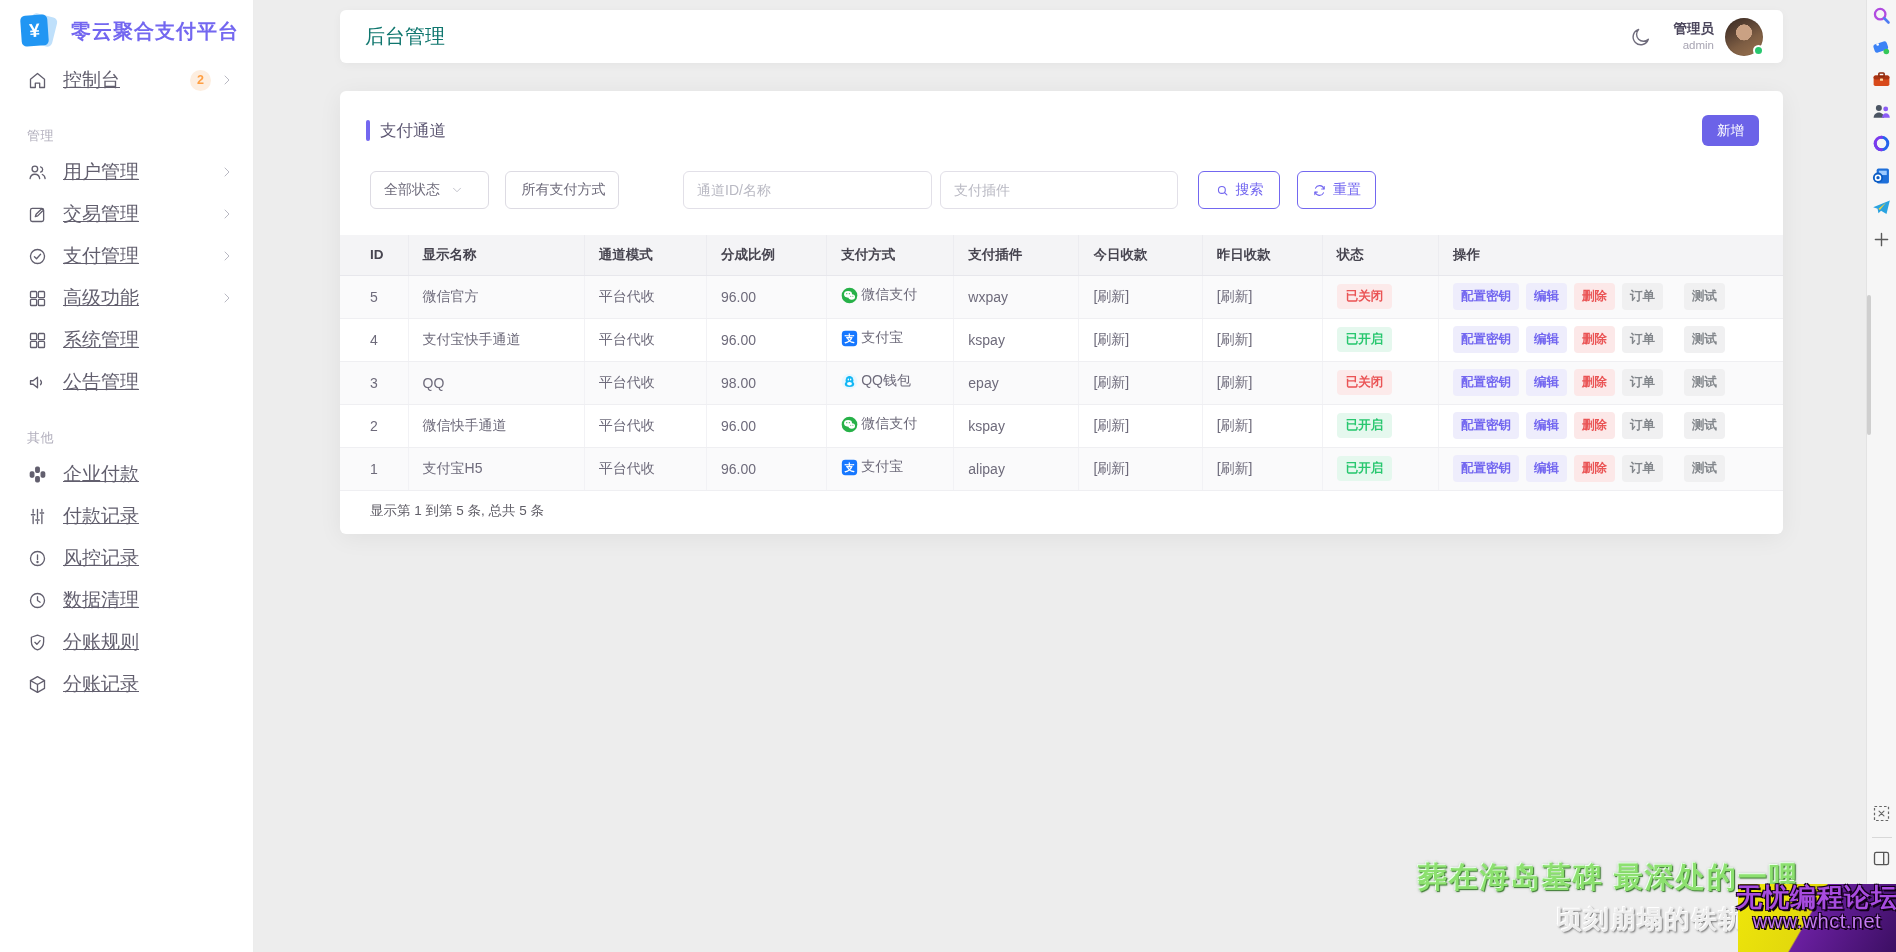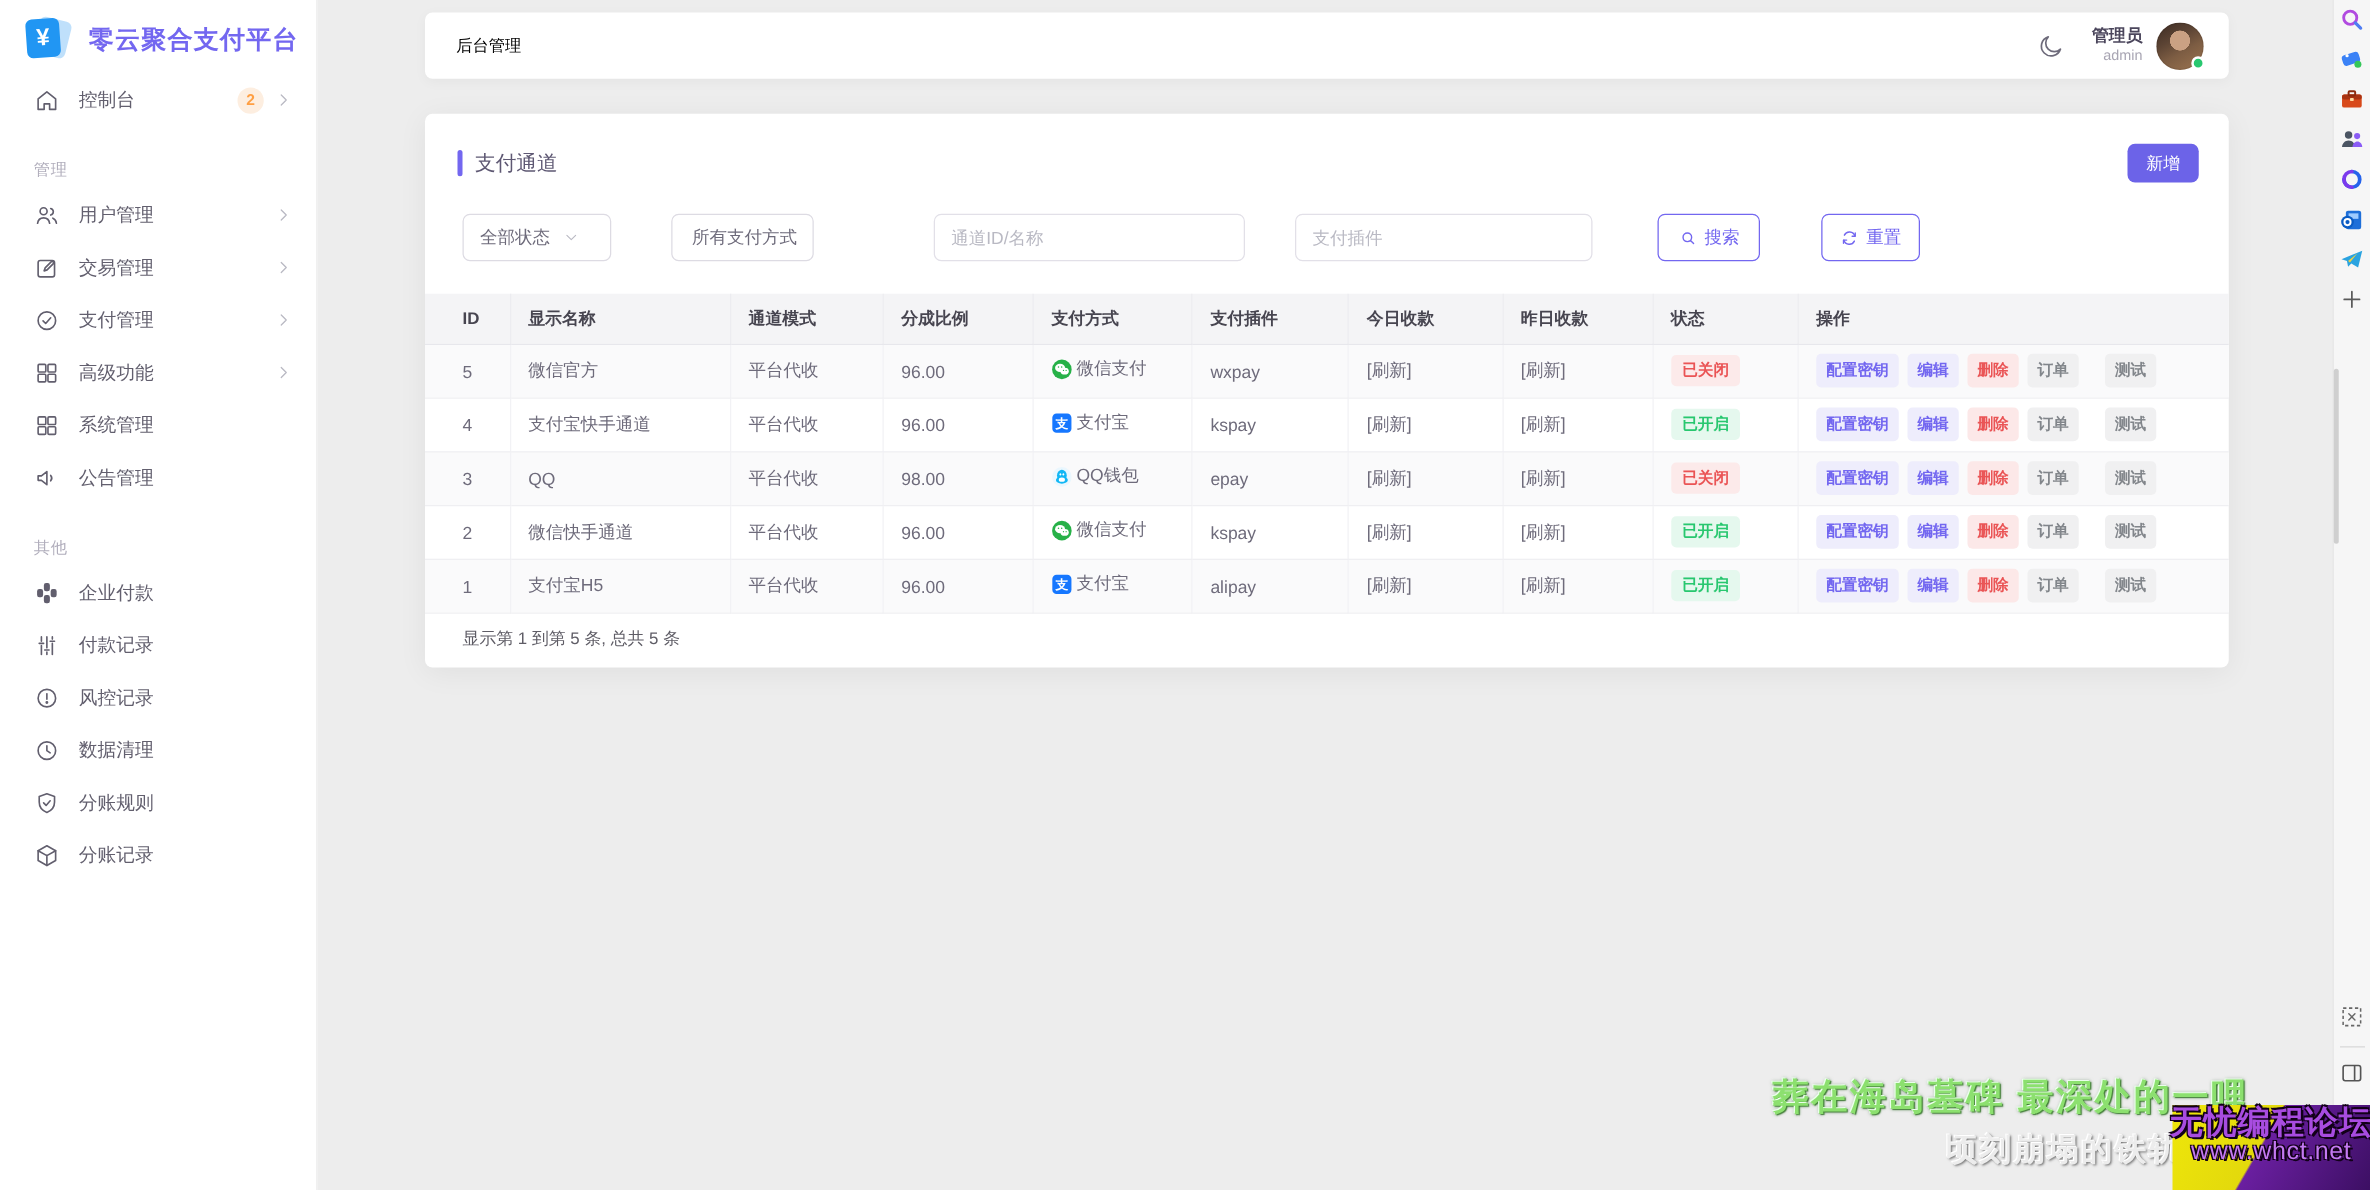--- a/index.html
+++ b/index.html
@@ -10,51 +10,51 @@
   
   .sidebar { width:254px; height:952px; background:#fff; border-right:1px solid #ececec; flex:0 0 auto; padding-bottom:20px; overflow:hidden; }
   .logo-row { display:flex; align-items:center; gap:13px; padding:13px 0 10px 20px; cursor:pointer; }
   .logo-badge { position:relative; width:38px; height:36px; flex:0 0 auto; }
   .logo-badge .card-back { position:absolute; left:9px; top:2px; width:26px; height:30px; background:#bfe0fb; border-radius:5px; transform:rotate(14deg); }
   .logo-badge .card-front { position:absolute; left:1px; top:2px; width:27px; height:31px; background:#2196f3; border-radius:5px; transform:rotate(-4deg); display:flex; align-items:center; justify-content:center; color:#fff; font-weight:bold; font-size:19px; }
   .brand-name { font-family:"DejaVu Serif","Liberation Serif",serif; font-weight:bold; font-size:20px; color:#7367f0; letter-spacing:1px; white-space:nowrap; }
   .menu-item { display:flex; align-items:center; height:42px; padding:0 18px 0 27px; cursor:pointer; }
   .mi-icon { width:21px; height:21px; color:#625f6e; flex:0 0 auto; display:flex; }
   .mi-icon svg { width:21px; height:21px; }
-  .mi-label { margin-left:15px; font-size:15px; color:#625f6e; flex:1; }
+  .mi-label { margin-left:15px; font-size:19px; color:#625f6e; flex:1;text-decoration:underline; }
   .count-badge { min-width:21px; height:21px; border-radius:11px; background:#fdeee0; color:#ff9f43; font-size:12.5px; font-weight:bold; display:flex; align-items:center; justify-content:center; margin-right:8px; }
   .chev { width:16px; height:16px; color:#b9b9c3; display:flex; }
   .chev svg { width:16px; height:16px; }
   .group-label { margin:26px 0 6px 27px; font-size:13px; color:#b1aebc; letter-spacing:.5px; }
 
   
   .content { flex:1 1 auto; padding:10px 83px 0 86px; height:952px; }
   .topbar { height:53px; background:#fff; border-radius:6px; box-shadow:0 2px 10px rgba(0,0,0,.04); display:flex; align-items:center; padding:0 20px 0 25px; }
-  .topbar-title { font-size:13px; color:#000000; }
+  .topbar-title { font-size:20px; color:#0f766e; }
   .topbar-right { margin-left:auto; display:flex; align-items:center; gap:22px; }
   .moon-btn { width:22px; height:22px; color:#6e6b7b; cursor:pointer; display:flex; }
   .moon-btn svg { width:22px; height:22px; }
   .user-block { display:flex; align-items:center; gap:11px; cursor:pointer; }
   .user-meta { text-align:right; line-height:1.25; }
   .user-role { font-size:13.5px; color:#4b465c; font-weight:bold; }
   .user-name { font-size:11.5px; color:#a8a5b3; }
   .avatar { position:relative; width:38px; height:38px; border-radius:50%;
     background:
       radial-gradient(circle at 50% 38%, #caa183 0 26%, transparent 27%),
       linear-gradient(150deg,#3a2a22 0%, #5c4434 35%, #7d5d43 60%, #9c7450 100%);
     box-shadow:inset 0 0 0 1px rgba(0,0,0,.08); }
   .avatar .dot { position:absolute; right:-1px; bottom:0; width:11px; height:11px; border-radius:50%; background:#28c76f; border:2px solid #fff; }
 
   
   .card { margin-top:28px; background:#fff; border-radius:6px; box-shadow:0 4px 24px rgba(0,0,0,.06); padding-bottom:14px; }
   .card-head { display:flex; justify-content:space-between; padding:24px 24px 0 26px; }
   .card-title { display:flex; align-items:center; gap:10px; font-size:16.5px; color:#5e5873; }
   .title-accent { width:4px; height:21px; border-radius:2px; background:#7367f0; }
   .btn-primary { background:#6c63e8; color:#fff; border:none; border-radius:6px; height:31px; padding:0 15px; font-size:13.5px; cursor:pointer; font-family:inherit; }
-  .filters { display:flex; margin-top:21px; padding:4px 30px;gap:32px; }
+  .filters { display:flex; margin-top:21px; padding:4px 30px; }
   .select-box { height:38px; border:1px solid #dddbe3; border-radius:6px; display:flex; align-items:center; padding:0 10px 0 13px; font-size:14px; color:#6e6b7b; cursor:pointer; background:#fff; }
   .select-box .sel-chev { margin-left:10px; width:14px; height:14px; color:#b9b9c3; display:flex; }
   .select-box .sel-chev svg { width:14px; height:14px; }
   .sel-status { width:119px; }
   .sel-method { width:114px; margin-left:16px; justify-content:center; }
   .txt-input { height:38px; border:1px solid #e2e0e8; border-radius:6px; padding:0 13px; font-size:14px; color:#5e5873; font-family:inherit; outline:none; }
   .txt-input::placeholder { color:#b9b9c3; }
   .in-channel { width:249px; margin-left:64px; }
   .in-plugin { width:238px; margin-left:8px; }
   .btn-outline { height:38px; border:1px solid #7367f0; color:#7367f0; background:#fff; border-radius:6px; display:flex; align-items:center; gap:6px; font-size:14px; padding:0 14px; cursor:pointer; font-family:inherit; }

